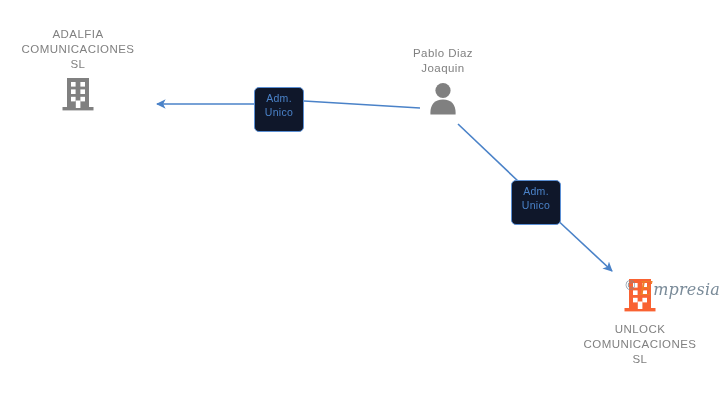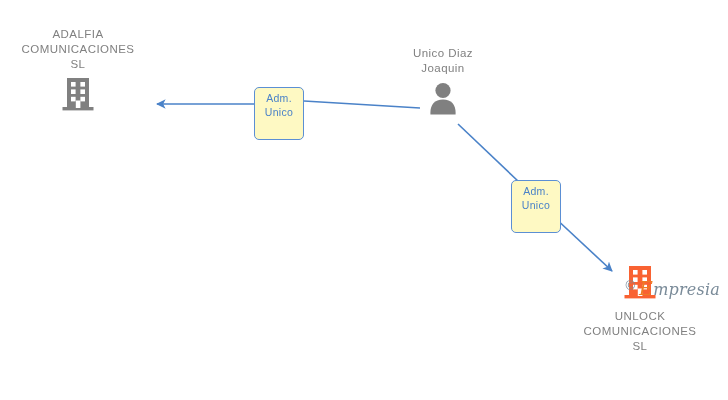--- a/index.html
+++ b/index.html
@@ -50,45 +50,45 @@
   
   #node-adalfia {
     left: -2px;
     top: 27px;
   }
   #node-adalfia .node-label {
     margin-bottom: 4px;
   }
   #node-unlock {
     left: 560px;
-    top: 264px;
+    top: 277px;
   }
   #node-unlock .node-label {
     margin-top: 5px;
   }
   
   #node-person {
     left: 363px;
     top: 46px;
   }
   #node-person .node-label {
     margin-bottom: 5px;
   }
   
   .edge-label {
     position: absolute;
     box-sizing: border-box;
     border: 1.3px solid #5b8fd4;
     border-radius: 5px;
-    background: #fef9c3;
+    background: #0f172a;
     color: #4a82c8;
     font-size: 10.5px;
     line-height: 14px;
     text-align: center;
-    padding: 3px 6px 20px 6px;
+    padding: 3px 6px 12px 6px;
     letter-spacing: 0.3px;
     white-space: pre-line;
   }
   #edge-label-adalfia {
     left: 254px;
     top: 87px;
     width: 50px;
   }
   #edge-label-unlock {
     left: 511px;
@@ -163,21 +163,21 @@
           <rect x="19.4" y="13.4" width="4.6" height="4.6"></rect>
           <rect x="10" y="20.8" width="4.6" height="4.6"></rect>
           <rect x="19.4" y="20.8" width="4.6" height="4.6"></rect>
           <rect x="14.8" y="24.5" width="4.6" height="7.5"></rect>
         </g>
       </svg>
     </span>
   </div>
 
   <div class="node" id="node-person">
-    <div class="node-label">Unico Diaz
+    <div class="node-label">Pablo Diaz
 Joaquin</div>
     <span class="node-icon">
       <svg width="32" height="34" viewBox="0 0 32 34" xmlns="http://www.w3.org/2000/svg">
         <g fill="#808080">
           <circle cx="16" cy="9.5" r="7.6"></circle>
           <path d="M 16 18.4 C 7.6 18.4 3.4 23.4 3.4 31.5 L 3.4 33.6 L 28.6 33.6 L 28.6 31.5 C 28.6 23.4 24.4 18.4 16 18.4 z"></path>
         </g>
       </svg>
     </span>
   </div>

